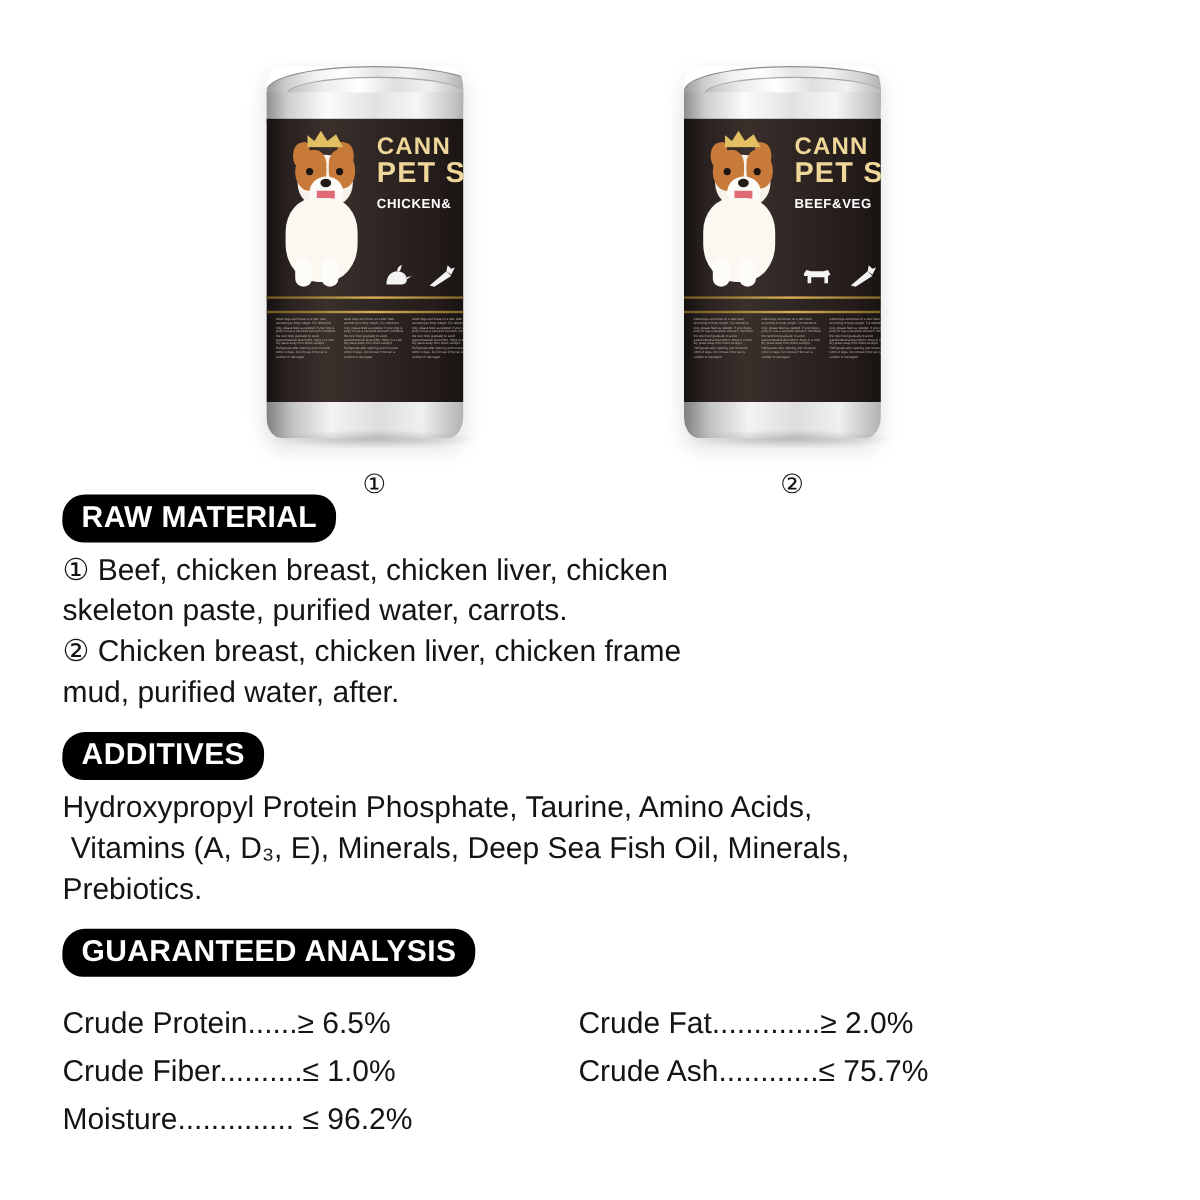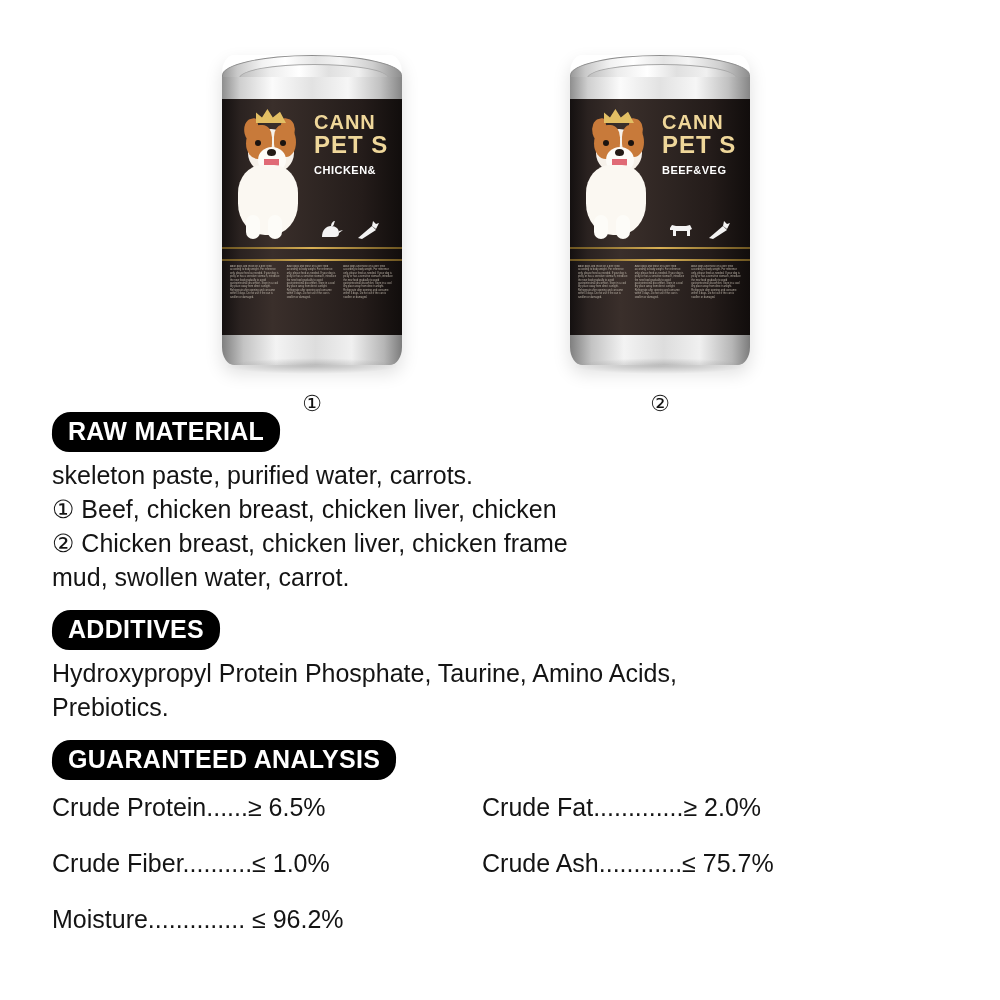--- a/index.html
+++ b/index.html
@@ -29,21 +29,21 @@
     position: absolute;
     top: 55px;
     width: 180px;
     height: 330px;
   }
   .can-wrap.can-1 { left: 222px; }
   .can-wrap.can-2 { left: 570px; }
 
   .can {
     position: relative;
-    width: 180px;
+    width: 164px;
     height: 310px;
     border-radius: 12px / 18px;
     overflow: hidden;
     box-shadow: 0 8px 18px rgba(0,0,0,0.13);
     padding-left: 40px;
   }
 
   
   .can-lid {
     position: absolute;
@@ -251,24 +251,24 @@
     line-height: 34px;
     color: #141414;
     max-width: 900px;
   }
   .body-text .line { white-space: pre-wrap; }
 
   .block { margin-bottom: 16px; }
 
   .analysis {
     margin-left: 52px;
-    margin-top: 4px;
+    margin-top: 16px;
     display: grid;
     grid-template-columns: 430px auto;
-    row-gap: 22px;
+    row-gap: 6px;
     font-size: 25px;
     line-height: 34px;
     color: #141414;
   }
   .analysis .cell { white-space: pre; }
 </style>
 </head>
 <body>
 
 <div class="page">
@@ -384,33 +384,34 @@
     </div>
   </div>
 
   <div class="content">
 
     <div class="block">
       <div class="section-heading">
         <span>RAW MATERIAL</span>
       </div>
       <div class="body-text">
+        <div class="line">① Beef, chicken breast, chicken liver, chicken</div>
         <div class="line">skeleton paste, purified water, carrots.</div>
-        <div class="line">① Beef, chicken breast, chicken liver, chicken</div>
         <div class="line">② Chicken breast, chicken liver, chicken frame</div>
-        <div class="line">mud, swollen water, carrot.</div>
+        <div class="line">mud, purified water, after.</div>
       </div>
     </div>
 
     <div class="block">
       <div class="section-heading">
         <span>ADDITIVES</span>
       </div>
       <div class="body-text">
         <div class="line">Hydroxypropyl Protein Phosphate, Taurine, Amino Acids,</div>
+        <div class="line"> Vitamins (A, D₃, E), Minerals, Deep Sea Fish Oil, Minerals,</div>
         <div class="line">Prebiotics.</div>
       </div>
     </div>
 
     <div class="block">
       <div class="section-heading">
         <span>GUARANTEED ANALYSIS</span>
       </div>
       <div class="analysis">
         <div class="cell">Crude Protein......≥ 6.5%</div>

